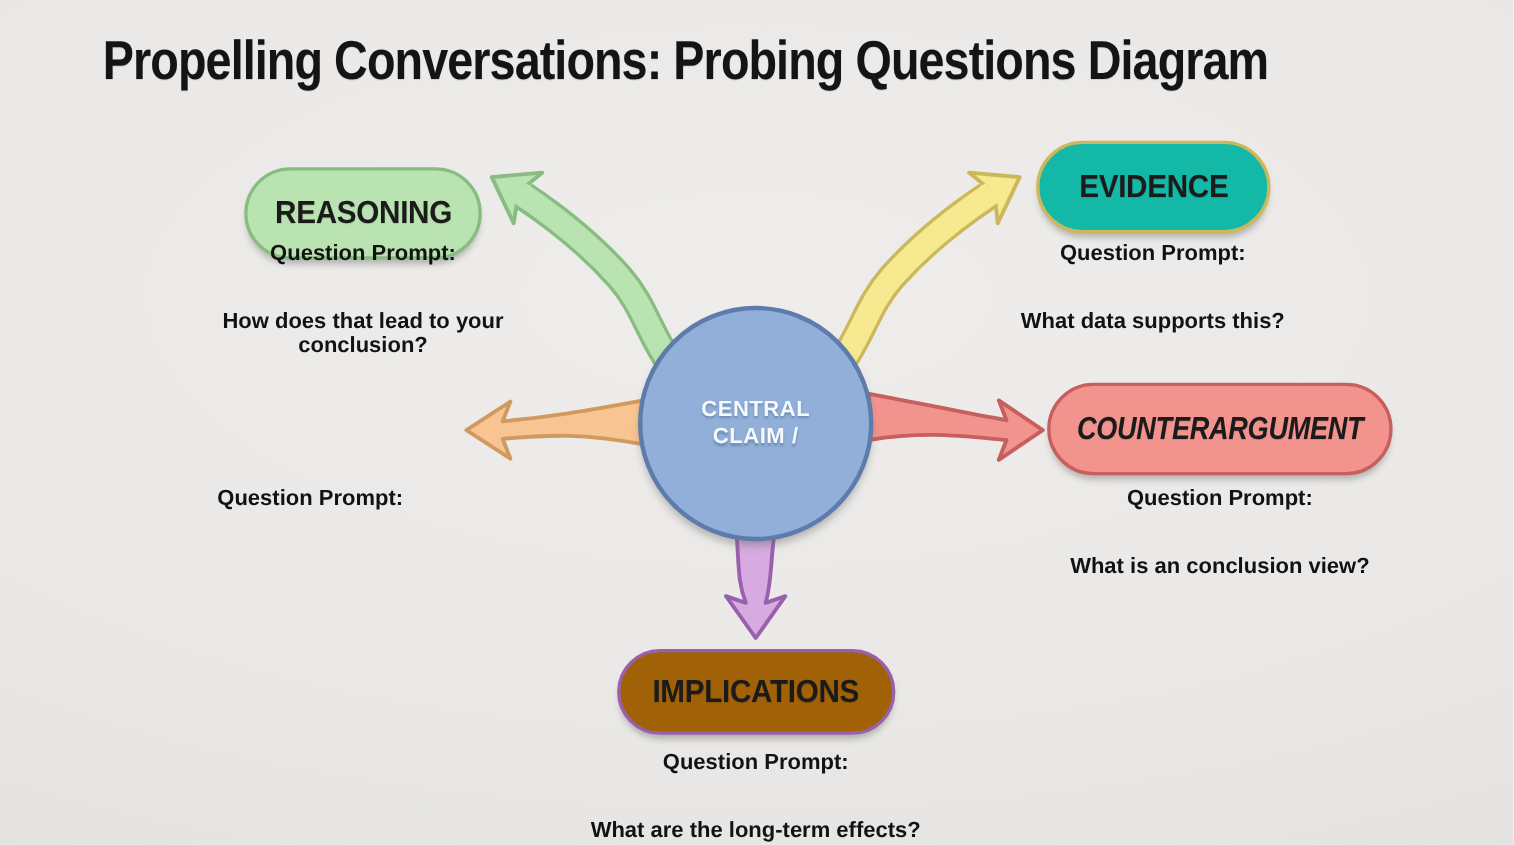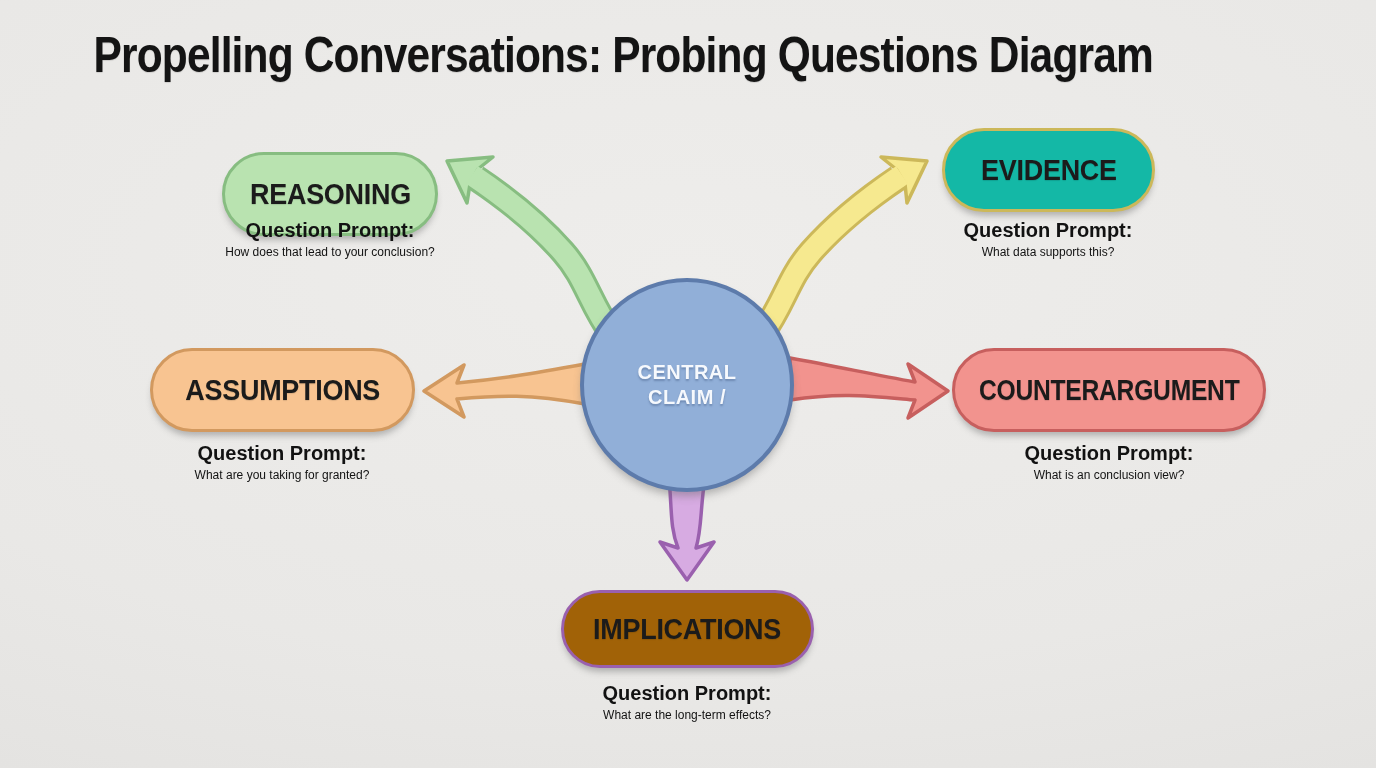--- a/index.html
+++ b/index.html
@@ -30,41 +30,41 @@
     box-shadow:0 6px 6px -2px rgba(110,110,110,0.45);
   }
   .pill-label{
     font-weight:700;font-size:29px;color:#1b1b1b;letter-spacing:-0.3px;
     transform:scaleX(0.93);white-space:nowrap;
     text-shadow:0 1px 1px rgba(0,0,0,0.12);
   }
   .n-reasoning{left:222px;top:128px;width:216px;height:84px;margin-top:24px;}
   .n-evidence{left:942px;top:128px;width:213px;height:84px;}
   .n-assumptions{left:150px;top:348px;width:265px;height:84px;}
-  .n-counterargument{left:952px;top:348px;width:314px;height:84px;}
+  .n-counterargument{left:952px;top:348px;width:314px;height:84px;font-style:italic;}
   .n-counterargument .pill-label{transform:scaleX(0.85);}
   .n-implications{left:561px;top:590px;width:253px;height:78px;}
 
   
   .circle{
     position:absolute;z-index:2;box-sizing:border-box;
     left:580px;top:278px;width:214px;height:214px;border-radius:50%;
     border:4px solid;
     display:flex;align-items:center;justify-content:center;text-align:center;
     box-shadow:0 6px 8px -2px rgba(100,100,100,0.45);
   }
   .circle-label{
     font-weight:700;font-size:20px;line-height:1.25;letter-spacing:0.5px;
     text-shadow:0 2px 2px rgba(45,70,110,0.35);
   }
 
   
   .prompt{position:absolute;z-index:2;text-align:center;color:#121212;}
   .prompt .ph{font-weight:700;font-size:20px;line-height:22px;}
-  .prompt .pb{font-weight:400;font-size:12px;line-height:22px;}
+  .prompt .pb{font-weight:700;font-size:20px;line-height:22px;margin-top:40px;}
   .p-reasoning{left:190px;top:219px;width:280px;}
   .p-evidence{left:888px;top:219px;width:320px;}
   .p-assumptions{left:122px;top:442px;width:320px;}
   .p-counterargument{left:949px;top:442px;width:320px;}
   .p-implications{left:527px;top:682px;width:320px;}
 </style>
 </head>
 <body>
 
 <div class="canvas">
@@ -104,41 +104,37 @@
       <div>CLAIM /</div>
     </div>
   </div>
 
   <div class="pill n-reasoning" style="background-color: rgb(185, 227, 176); border-color: rgb(135, 189, 129);">
     <span class="pill-label">REASONING</span>
   </div>
   <div class="pill n-evidence" style="background-color: #14b8a6; border-color: rgb(204, 184, 90);">
     <span class="pill-label">EVIDENCE</span>
   </div>
-  <div class="pill n-assumptions" style="background-color: rgb(248, 196, 145); border-color: rgb(210, 153, 95);">
-    <span class="pill-label">ASSUMPTIONS</span>
-  </div>
   <div class="pill n-counterargument" style="background-color: rgb(242, 147, 142); border-color: rgb(199, 95, 94);">
     <span class="pill-label">COUNTERARGUMENT</span>
   </div>
   <div class="pill n-implications" style="background-color: #a16207; border-color: rgb(154, 96, 174);">
     <span class="pill-label">IMPLICATIONS</span>
   </div>
 
   <div class="prompt p-reasoning">
     <div class="ph">Question Prompt:</div>
     <div class="pb">How does that lead to your conclusion?</div>
   </div>
   <div class="prompt p-evidence">
     <div class="ph">Question Prompt:</div>
     <div class="pb">What data supports this?</div>
   </div>
   <div class="prompt p-assumptions">
     <div class="ph">Question Prompt:</div>
-    <div class="pb">What are you taking for granted?</div>
   </div>
   <div class="prompt p-counterargument">
     <div class="ph">Question Prompt:</div>
     <div class="pb">What is an conclusion view?</div>
   </div>
   <div class="prompt p-implications">
     <div class="ph">Question Prompt:</div>
     <div class="pb">What are the long-term effects?</div>
   </div>
 

